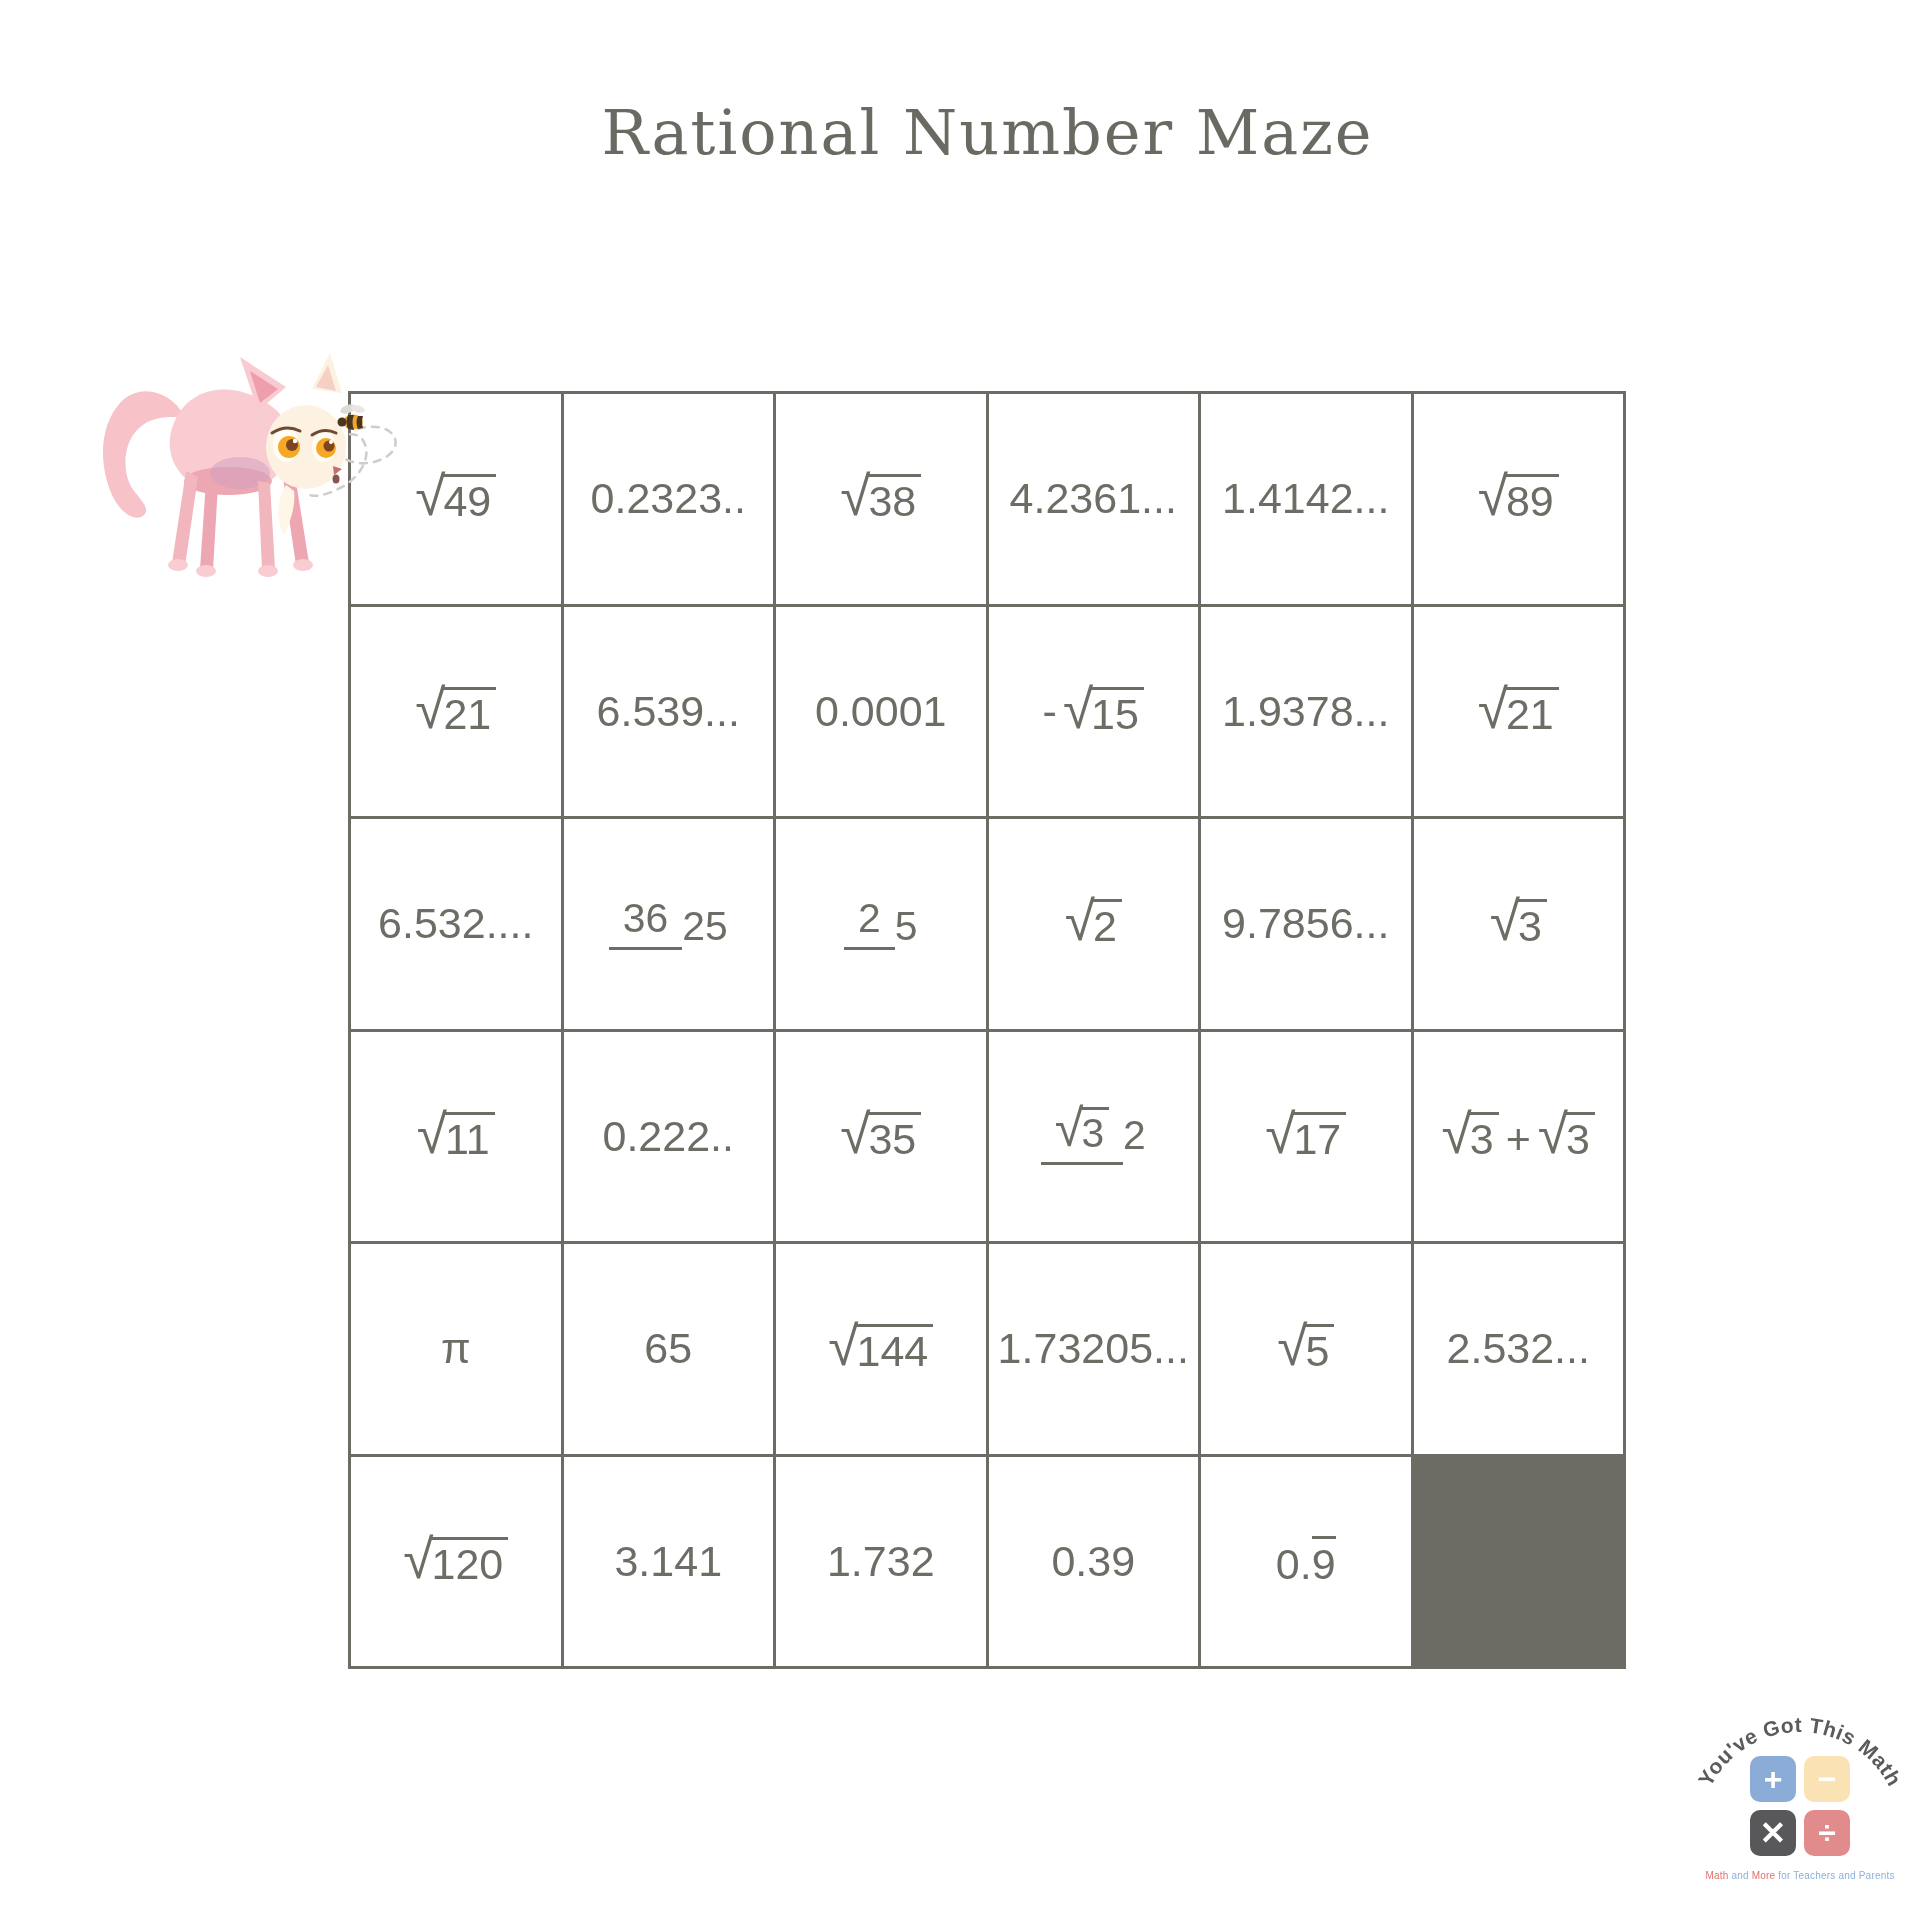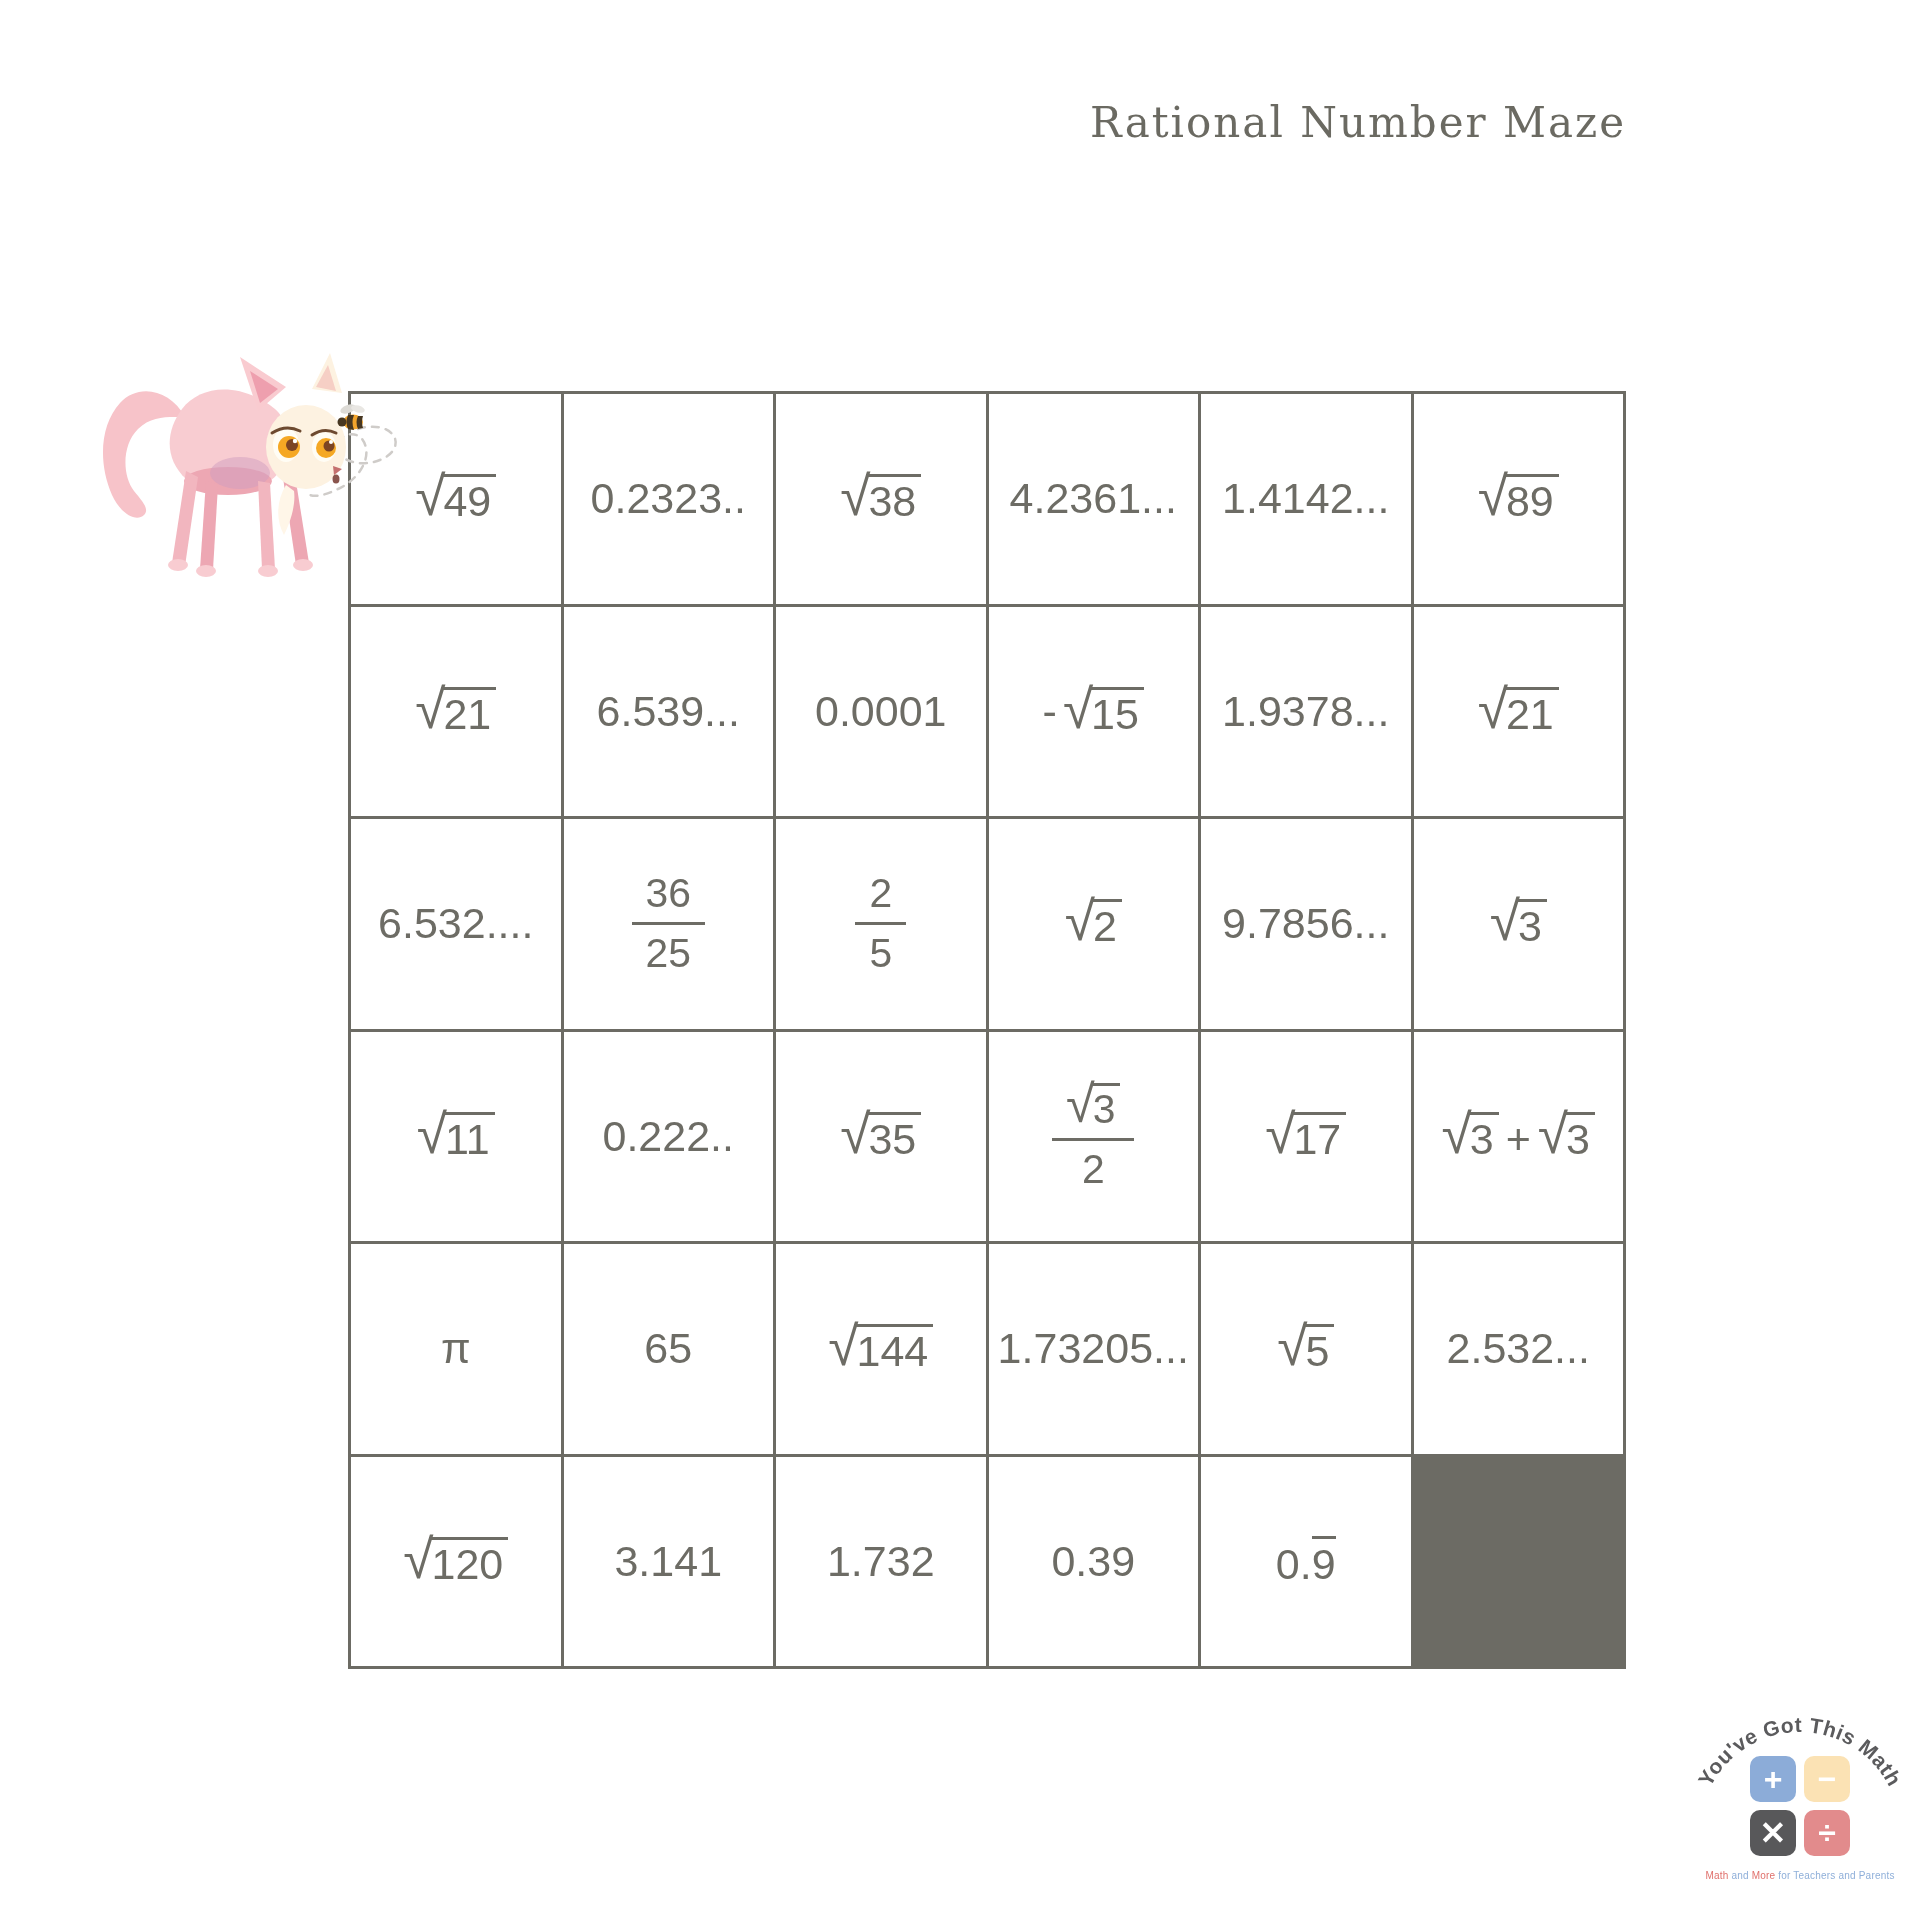--- a/index.html
+++ b/index.html
@@ -1,39 +1,39 @@
 <!DOCTYPE html>
 <html><head>
 <meta charset="utf-8">
 <style>
   html,body{margin:0;padding:0;}
   body{
     width:1920px;height:1920px;background:#ffffff;position:relative;overflow:hidden;
     font-family:"Liberation Sans",sans-serif;color:#6d6c65;
   }
   .title{
-    position:absolute;left:349px;top:102px;width:1277px;text-align:right;
-    font-family:"DejaVu Serif",serif;font-size:42px;letter-spacing:2px;color:#6b6a62;
+    position:absolute;left:349px;top:102px;width:1277px;text-align:center;
+    font-family:"DejaVu Serif",serif;font-size:62px;letter-spacing:2px;color:#6b6a62;
     line-height:1;
   }
   
   .maze{
     position:absolute;left:348px;top:391px;width:1278px;height:1278px;
     display:grid;grid-template-columns:repeat(6,1fr);grid-template-rows:repeat(6,1fr);
     background:#6c6b64;gap:3px;padding:3px;box-sizing:border-box;
   }
   .cell{
     background:#ffffff;display:flex;align-items:center;justify-content:center;
     font-size:43px;color:#6d6c65;white-space:nowrap;
   }
   .expr{display:inline-flex;align-items:center;line-height:1;}
   .sqrt{display:inline-flex;align-items:flex-start;}
   .radical{font-size:1.28em;line-height:0.78;margin-top:1px;}
   .radicand{border-top:3.5px solid currentColor;padding:3px 5px 0 2px;margin-left:-4px;line-height:1;}
-  .frac{display:inline-flex;flex-direction:column;align-items:center;font-size:0.95em;line-height:1;}
+  .frac{display:inline-flex;flex-direction:row;font-size:0.95em;line-height:1;}
   .frac .num{display:flex;justify-content:center;padding:0 14px 8px;border-bottom:3.5px solid currentColor;}
   .frac .den{padding-top:8px;}
   .pre{margin-right:6px;}
   .plus{margin:0 7px;position:relative;top:3px;}
   .pre-rep{padding-top:7px;display:inline-block;}
   .overbar{border-top:3px solid currentColor;padding-top:4px;display:inline-block;}
   
   .cat-wrap{position:absolute;left:90px;top:345px;width:330px;height:255px;z-index:5;pointer-events:none;}
   
   .logo{position:absolute;left:1694px;top:1692px;width:212px;height:205px;}

